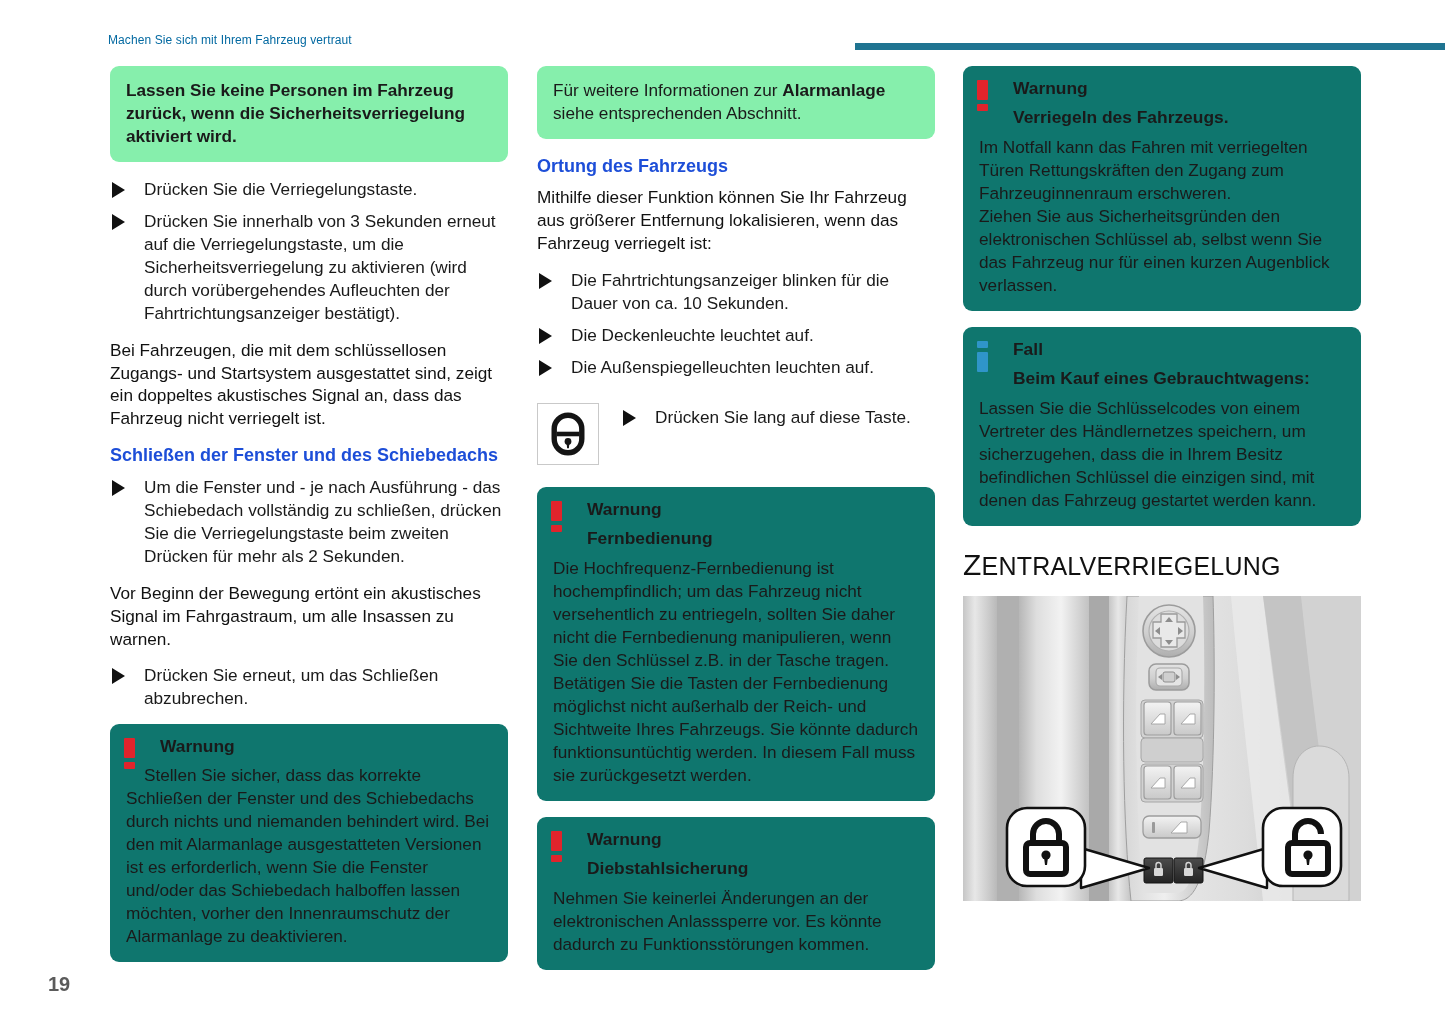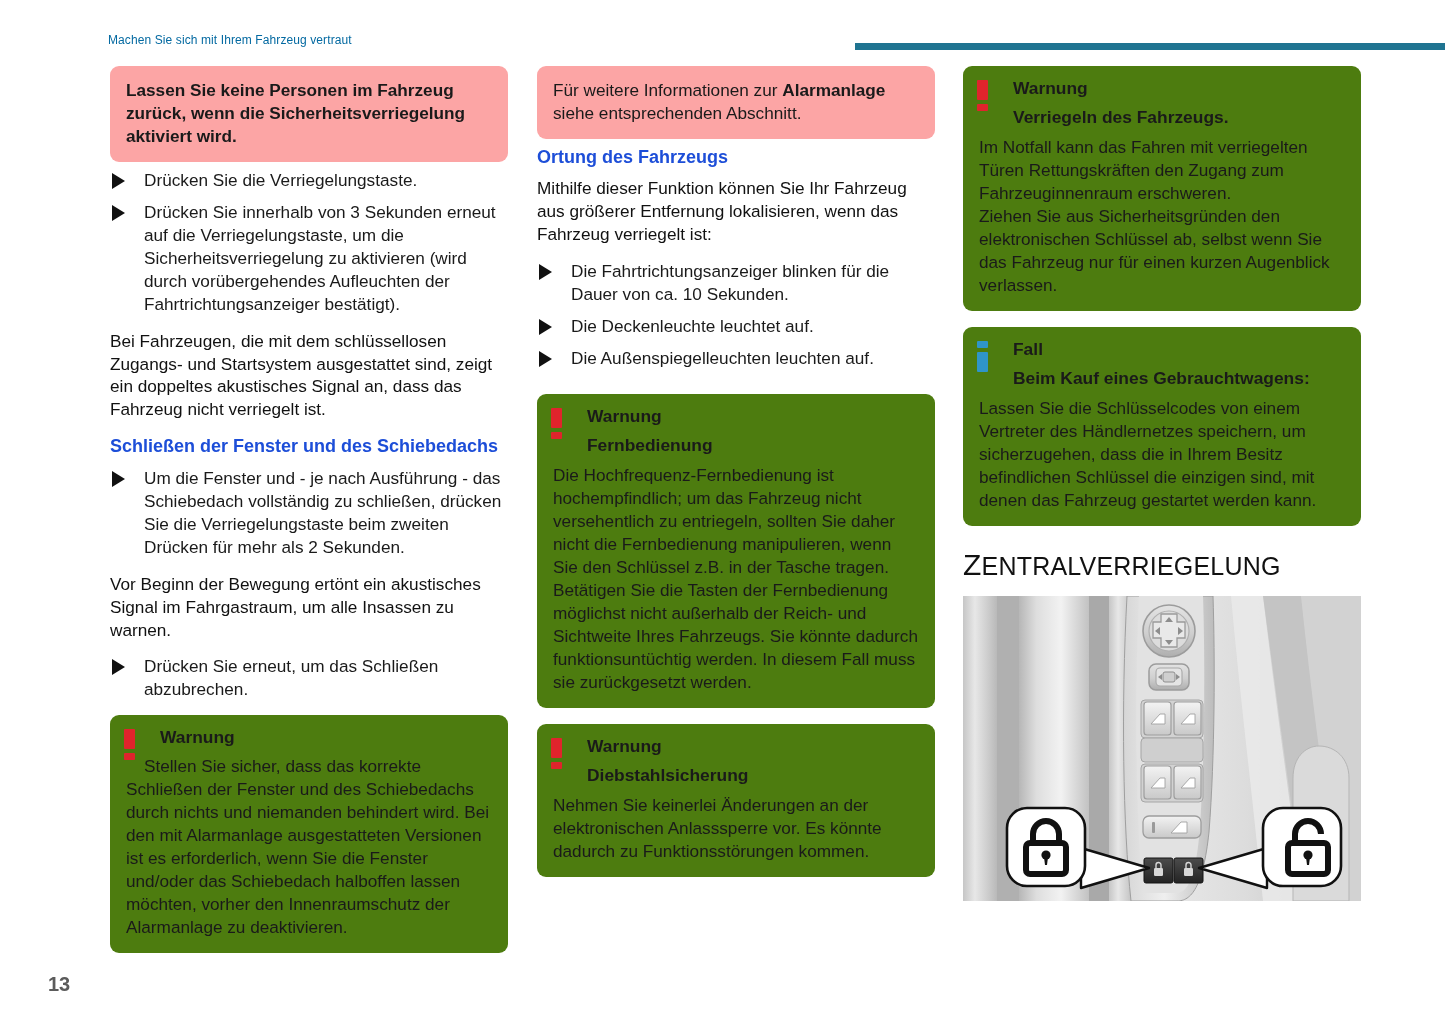--- a/index.html
+++ b/index.html
@@ -91,36 +91,36 @@
     position: absolute;
     left: 2px; top: 4px;
     width: 0; height: 0;
     border-top: 8px solid transparent;
     border-bottom: 8px solid transparent;
     border-left: 13px solid #111;
   }
 
   
   .grey-box {
-    background: #fca5a5;
+    background: #86efac;
     border-radius: 9px;
     padding: 13px 16px 14px 16px;
-    margin: 0 0 7px 0;
+    margin: 0 0 16px 0;
   }
   .grey-box p {
     margin: 0;
     font-size: 17.2px;
     line-height: 1.335;
   }
   .grey-box p.bold { font-weight: bold; }
 
   
   .callout {
     position: relative;
-    background: #4d7c0f;
+    background: #0f766e;
     border-radius: 9px;
     padding: 12px 16px 14px 16px;
     margin: 0 0 16px 0;
   }
   .callout .callout-icon {
     position: absolute;
     left: 14px; top: 14px;
     width: 12px;
   }
   .callout .callout-icon .bang-stem,
@@ -281,20 +281,34 @@
       <li>
         <span class="arrow"></span>
         <span>Die Deckenleuchte leuchtet auf.</span>
       </li>
       <li>
         <span class="arrow"></span>
         <span>Die Außenspiegelleuchten leuchten auf.</span>
       </li>
     </ul>
 
+    <div class="figure-row">
+      <div class="key-icon-frame">
+        <svg width="34" height="44" viewBox="0 0 34 44" aria-hidden="true">
+          <rect x="3.2" y="3.2" width="27.6" height="37.6" rx="13.8" ry="13.8" fill="none" stroke="#141414" stroke-width="5.4"></rect>
+          <line x1="5.6" y1="22" x2="28.4" y2="22" stroke="#141414" stroke-width="4.6"></line>
+          <circle cx="17" cy="29.5" r="3.4" fill="#141414"></circle>
+          <path d="M15.6 30.5 L18.4 30.5 L17.9 36.2 L16.1 36.2 Z" fill="#141414"></path>
+        </svg>
+      </div>
+      <div class="figure-caption">
+        <span class="arrow"></span>
+        <span>Drücken Sie lang auf diese Taste.</span>
+      </div>
+    </div>
 
     <div class="callout">
       <span class="callout-icon">
         <span class="bang-stem"></span>
           <span class="bang-dot"></span>
       </span>
       <div class="callout-title">Warnung</div>
       <div class="callout-subtitle">Fernbedienung</div>
       <p class="callout-text">Die Hochfrequenz-Fernbedienung ist hochempfindlich; um das Fahrzeug nicht versehentlich zu entriegeln, sollten Sie daher nicht die Fernbedienung manipulieren, wenn Sie den Schlüssel z.B. in der Tasche tragen. Betätigen Sie die Tasten der Fernbedienung möglichst nicht außerhalb der Reich- und Sichtweite Ihres Fahrzeugs. Sie könnte dadurch funktionsuntüchtig werden. In diesem Fall muss sie zurückgesetzt werden.</p>
     </div>
@@ -458,13 +472,13 @@
           <circle cx="345" cy="259" r="4.6" fill="#111"></circle>
           <path d="M343 261 h4 l-1 8 h-2 z" fill="#111"></path>
         </g>
       </svg>
     </div>
 
   </div>
 
 </div>
 
-<div id="page-number">13</div>
+<div id="page-number">19</div>
 
 </body></html>

